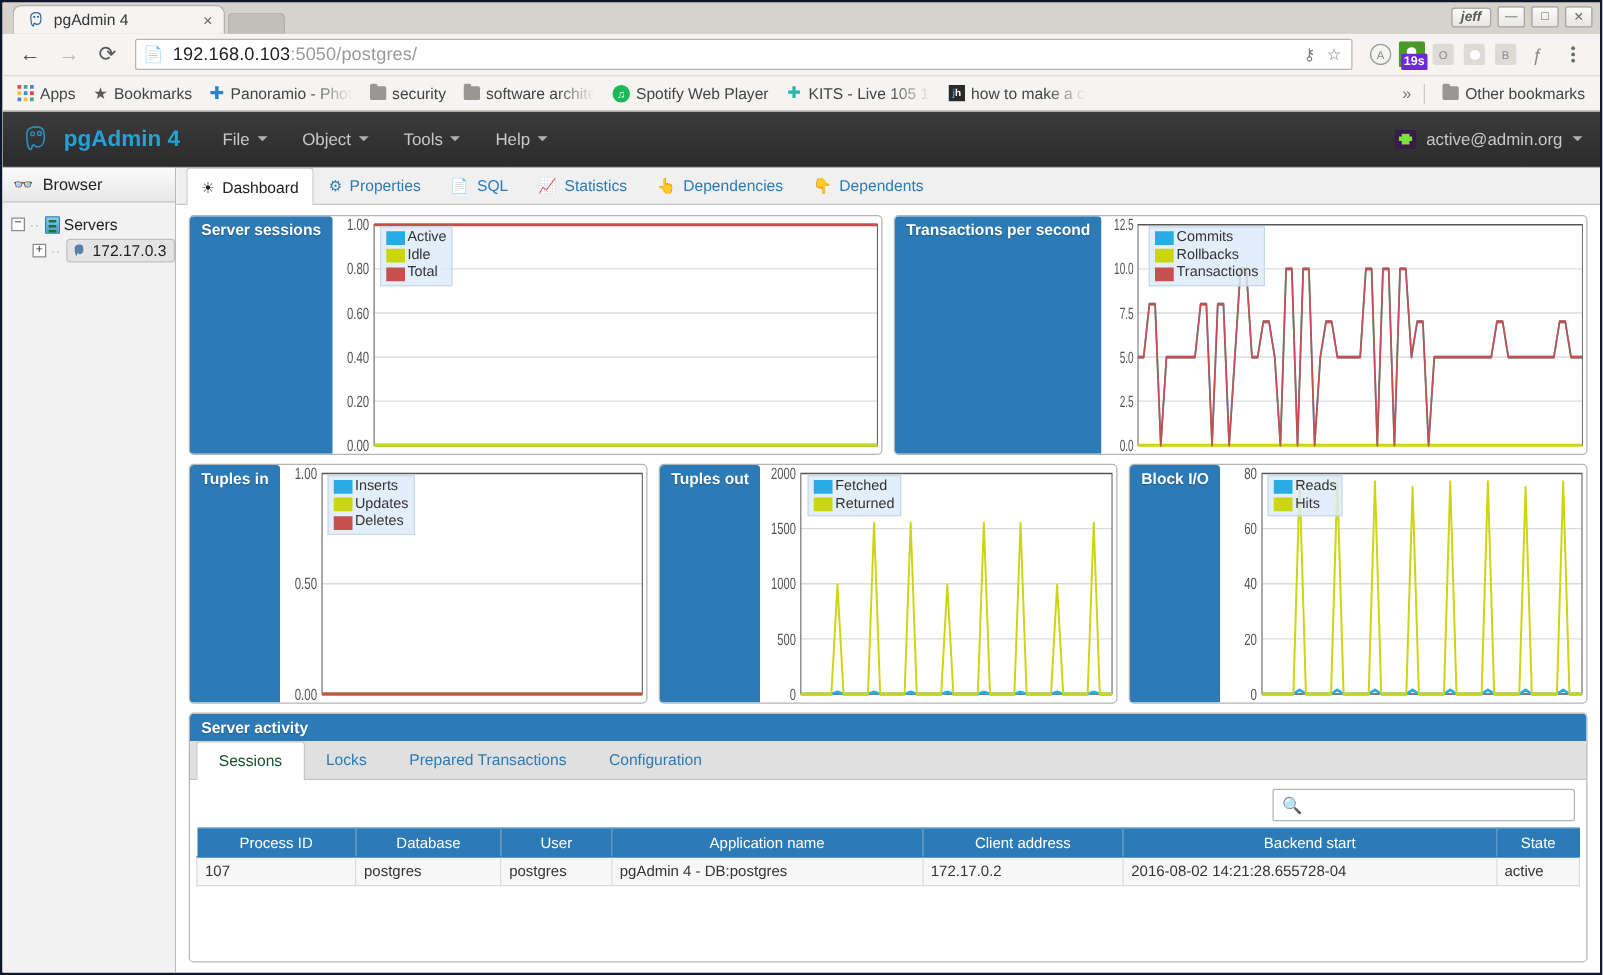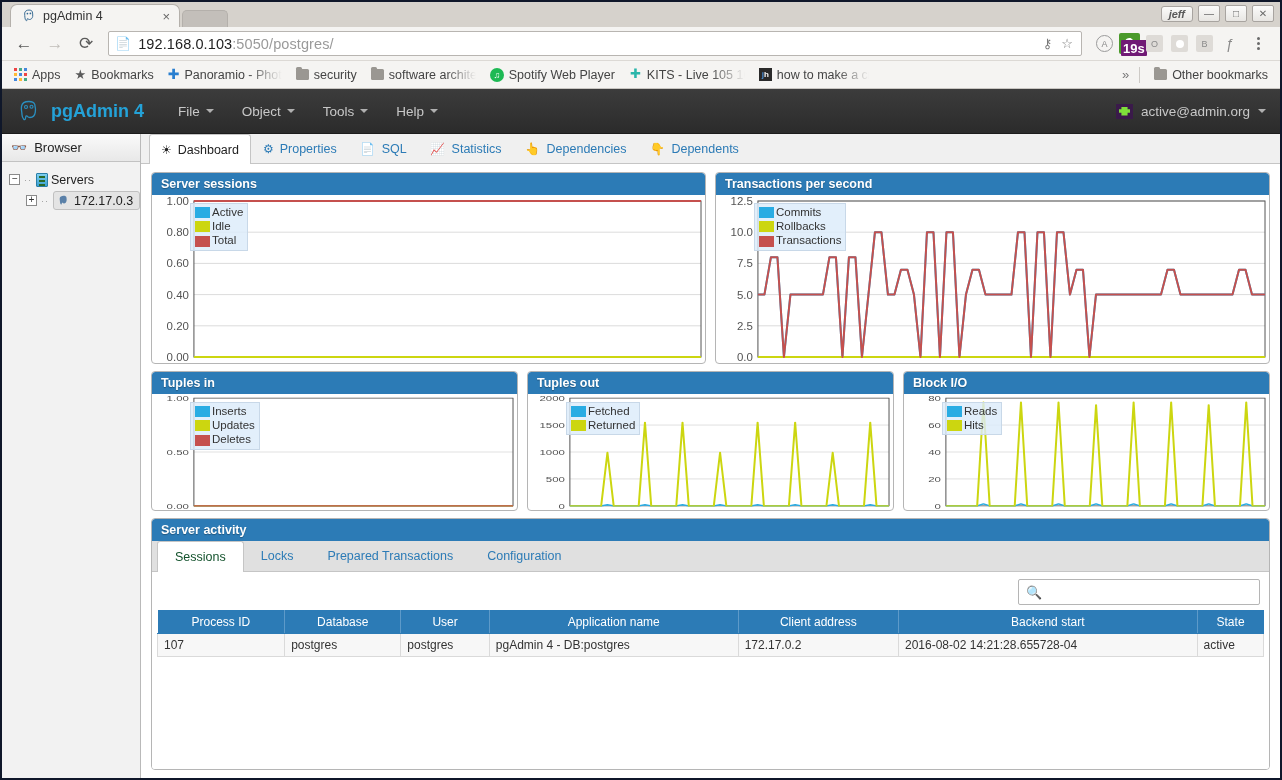--- a/index.html
+++ b/index.html
@@ -98,22 +98,22 @@
     width: 21px; height: 21px; border-radius: 2px;
     display: flex; align-items: center; justify-content: center;
     font-size: 11px; color: #888; position: relative;
     border: 1px solid transparent;
   }
   .ext-circle { border-radius: 50%; border: 1.5px solid #9a9a9a; width: 17px; height: 17px; }
   .ext-sq { background: #dedbd7; border-radius: 2px; width: 17px; height: 17px; }
   .ext-green { background: #4a9a2a; color: #fff; }
   .ext-badge {
     position: absolute; bottom: -3px; left: 1px;
-    background: #701a75; color: #fff;
-    font-size: 13px; line-height: 1;
+    background: #6d28d9; color: #fff;
+    font-size: 10px; line-height: 1;
     padding: 1.5px 2px; border-radius: 1px; font-weight: bold;
   }
   .kebab { display: flex; flex-direction: column; gap: 2px; }
   .kebab i { width: 3px; height: 3px; background: #6a6a6a; border-radius: 50%; display:block; }
 
   .bookmarks {
     height: 28px; background: #f5f4f2;
     display: flex; align-items: center;
     padding: 0 6px; gap: 2px;
     border-bottom: 1px solid #c9c6c2;
@@ -229,21 +229,21 @@
   .obj-tab.active .ico { color: #222; }
 
   .dash {
     flex: 1; overflow: hidden;
     padding: 8px 10px 0 10px;
     display: flex; flex-direction: column; gap: 7px;
     background: #fff;
   }
   .panel {
     border: 1px solid #b5b5b5; border-radius: 4px;
-    background: #fff; display: flex; flex-direction: column;
+    background: #fff; display: flex; flex-direction: row;
     overflow: hidden;
   }
   .panel-head {
     background: #2c7bb6; color: #fff;
     font-size: 12.5px; font-weight: bold;
     padding: 4px 9px;
     border-radius: 3px 3px 0 0;
     flex: none;
     text-shadow: 0 1px 1px rgba(0,0,0,.3);
   }
@@ -606,21 +606,21 @@
                       <div class="lg-item">
                         <span class="lg-swatch" style="background: rgb(197, 80, 78);"></span>
                         <span>Transactions</span>
                       </div>
                     </div>
                   </div>
               </div>
             </div>
           </div>
 
-          <div class="row-charts" style="height:140px">
+          <div class="row-charts" style="height:192px">
             <div class="panel" style="flex:1">
               <div class="panel-head">Tuples in</div>
               <div class="panel-body">
                 <div class="chart">
                     <svg viewBox="0 0 366 168" preserveAspectRatio="none" width="366" height="168">
                       <line x1="42" x2="362" y1="162" y2="162" stroke="#dcdcdc" stroke-width="1"></line>
                       <text x="37" y="166" text-anchor="end" font-size="11.5" font-family="&quot;Liberation Sans&quot;, sans-serif" fill="#545454">0.00</text>
                       <line x1="42" x2="362" y1="84" y2="84" stroke="#dcdcdc" stroke-width="1"></line>
                       <text x="37" y="88" text-anchor="end" font-size="11.5" font-family="&quot;Liberation Sans&quot;, sans-serif" fill="#545454">0.50</text>
                       <line x1="42" x2="362" y1="6" y2="6" stroke="#dcdcdc" stroke-width="1"></line>

